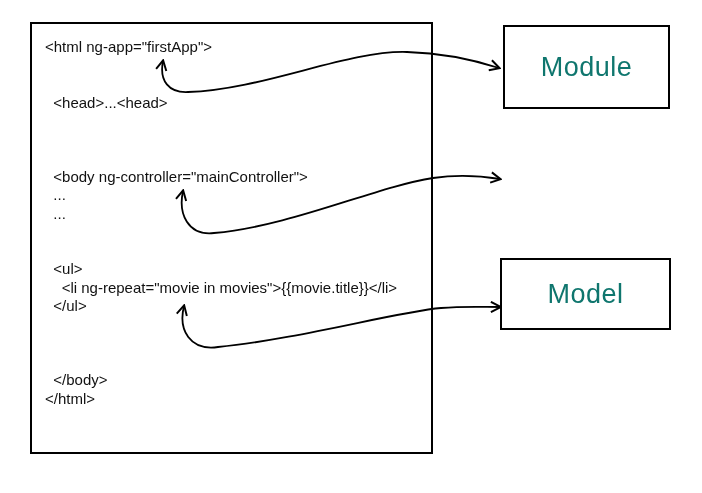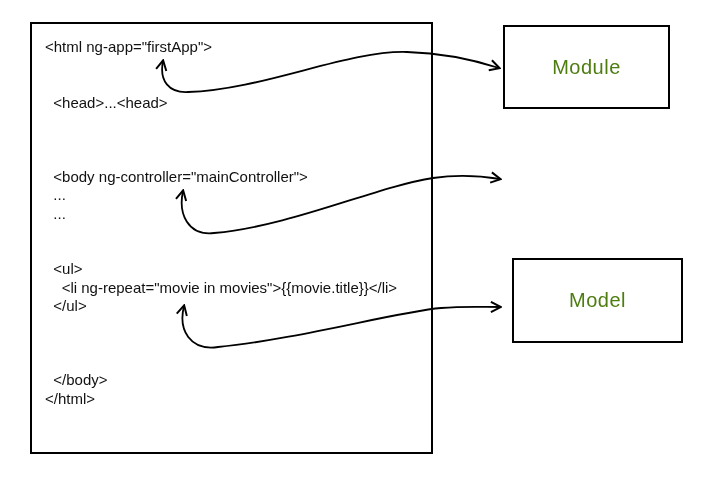--- a/index.html
+++ b/index.html
@@ -40,27 +40,27 @@
   .label-box {
     position: absolute;
     border: 2px solid #000000;
     background: #ffffff;
     display: flex;
     align-items: center;
     justify-content: center;
     box-sizing: border-box;
   }
   .label-box .label {
-    font-size: 20px;
-    color: #4d7c0f;
+    font-size: 27px;
+    color: #0f766e;
     letter-spacing: 0.5px;
   }
   #box-module     { left: 503px; top: 25px;  width: 167px; height: 84px; }
   #box-controller { left: 504px; top: 141px; width: 167px; height: 82px; }
-  #box-model      { left: 512px; top: 258px; width: 171px; height: 85px; }
+  #box-model      { left: 500px; top: 258px; width: 171px; height: 72px; }
   .arrow-layer {
     position: absolute;
     left: 0;
     top: 0;
     width: 702px;
     height: 493px;
     pointer-events: none;
   }
 </style>
 </head>

